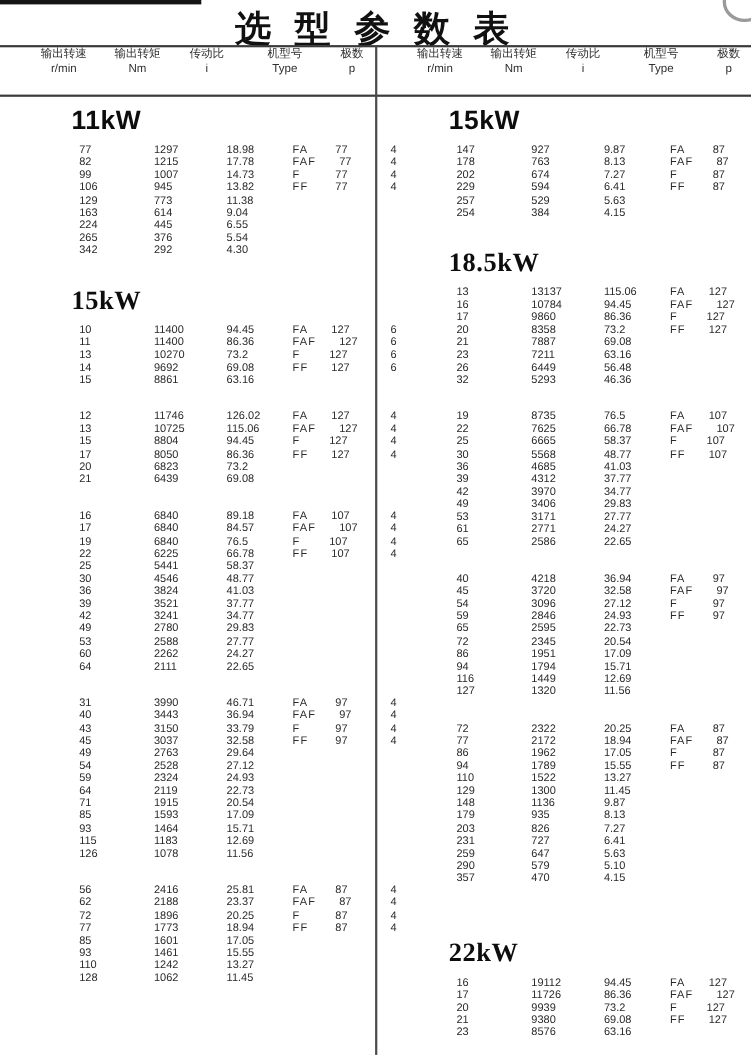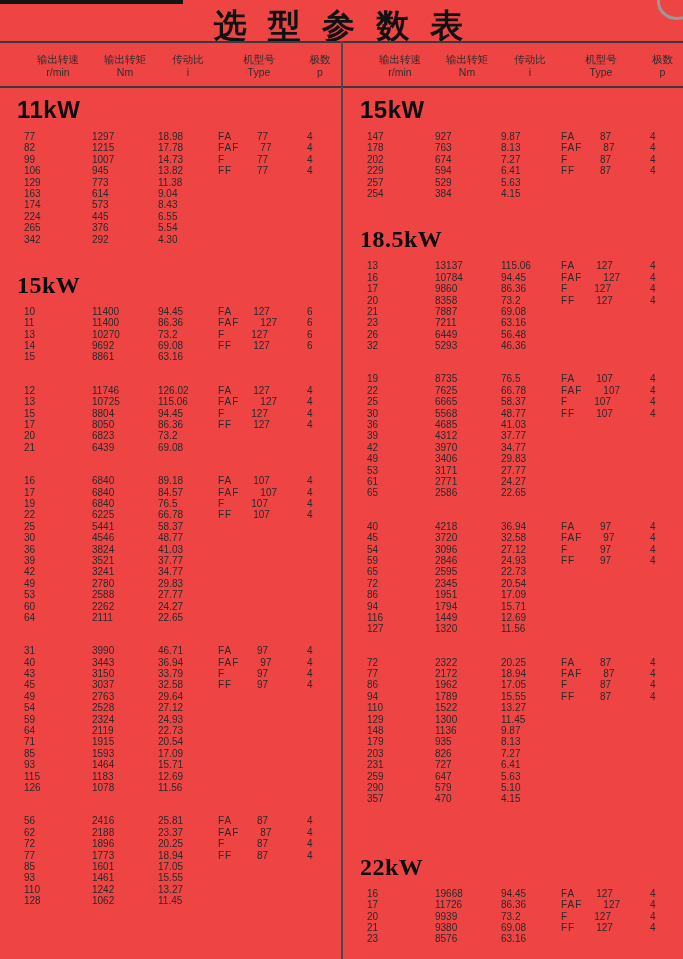--- a/index.html
+++ b/index.html
@@ -1,42 +1,42 @@
 <!DOCTYPE html>
 <html><head>
 <meta charset="utf-8">
 <style>
   html,body { margin:0; padding:0; background:#e9e9e9; }
   .page {
     position:relative; width:683px; height:959px; margin:0 auto;
-    background:#ef4444; overflow:hidden;
+    background:#ffffff; overflow:hidden;
     font-family:"Liberation Sans", sans-serif; color:#2a2a2a;
   }
   .scan-bar { position:absolute; left:0; top:0; width:183px; height:4px; background:#141414; }
   .corner-curl {
     position:absolute; right:-14px; top:-16px; width:34px; height:30px;
     border:3px solid #9a9a9a; border-radius:50%; background:transparent;
   }
   .doc-title {
     position:absolute; top:4px; left:0; right:0; text-align:center;
     font-size:33px; font-weight:bold; color:#111; letter-spacing:6px; white-space:nowrap;
   }
   .rule { position:absolute; left:0; right:0; height:2px; background:#3a3a3a; }
   .rule-title  { top:41px; }
   .rule-header { top:86px; height:2px; }
   .v-divider { position:absolute; left:341px; top:41px; bottom:0; width:2px; background:#4a4a4a; }
 
-  .header-row { position:absolute; top:49px; left:0; right:0; height:40px; display:flex; }
+  .header-row { position:absolute; top:39px; left:0; right:0; height:40px; display:flex; }
   .header-half { display:grid; grid-template-columns:68px 66px 60px 82px 1fr; padding-left:24px; box-sizing:border-box; }
   .header-half.hl { width:341px; }
   .header-half.hr { width:342px; margin-left:2px; }
   .hcell { text-align:center; font-size:10.5px; line-height:13px; padding-top:4px; color:#2f2f2f; }
   .hcell .unit { display:block; font-size:10.5px; color:#2f2f2f; }
 
-  .half { position:absolute; top:90px; }
+  .half { position:absolute; top:90px;margin-left:48px; }
   .half-left  { left:0;    width:341px; }
   .half-right { left:343px; width:340px; }
 
   .section-title {
     font-size:24px; font-weight:bold; color:#0d0d0d;
     margin:6px 0 7px 0; padding-left:17px; line-height:28px; letter-spacing:0.5px;
   }
   .section:not(:first-child) .section-title { margin-top:26px;font-family:Liberation Serif, serif; }
   .section.extra-gap .section-title { margin-top:48px; }
   .group { margin-bottom:22px; }
@@ -133,27 +133,20 @@
             <span class="cell poles-cell"></span>
           </div>
           <div class="row">
             <span class="cell speed-cell">163</span>
             <span class="cell torque-cell">614</span>
             <span class="cell ratio-cell">9.04</span>
             <span class="cell type-cell"></span>
             <span class="cell poles-cell"></span>
           </div>
           <div class="row">
-            <span class="cell speed-cell">174</span>
-            <span class="cell torque-cell">573</span>
-            <span class="cell ratio-cell">8.43</span>
-            <span class="cell type-cell"></span>
-            <span class="cell poles-cell"></span>
-          </div>
-          <div class="row">
             <span class="cell speed-cell">224</span>
             <span class="cell torque-cell">445</span>
             <span class="cell ratio-cell">6.55</span>
             <span class="cell type-cell"></span>
             <span class="cell poles-cell"></span>
           </div>
           <div class="row">
             <span class="cell speed-cell">265</span>
             <span class="cell torque-cell">376</span>
             <span class="cell ratio-cell">5.54</span>
@@ -969,21 +962,21 @@
             <span class="cell type-cell"></span>
             <span class="cell poles-cell"></span>
           </div>
         </div>
       </div>
       <div class="section extra-gap">
         <div class="section-title">22kW</div>
         <div class="group">
           <div class="row">
             <span class="cell speed-cell">16</span>
-            <span class="cell torque-cell">19668</span>
+            <span class="cell torque-cell">19112</span>
             <span class="cell ratio-cell">94.45</span>
             <span class="cell type-cell"><span class="type-cell-inner">
                 <span class="series">FA</span>
                 <span>127</span>
               </span></span>
             <span class="cell poles-cell">4</span>
           </div>
           <div class="row">
             <span class="cell speed-cell">17</span>
             <span class="cell torque-cell">11726</span>

